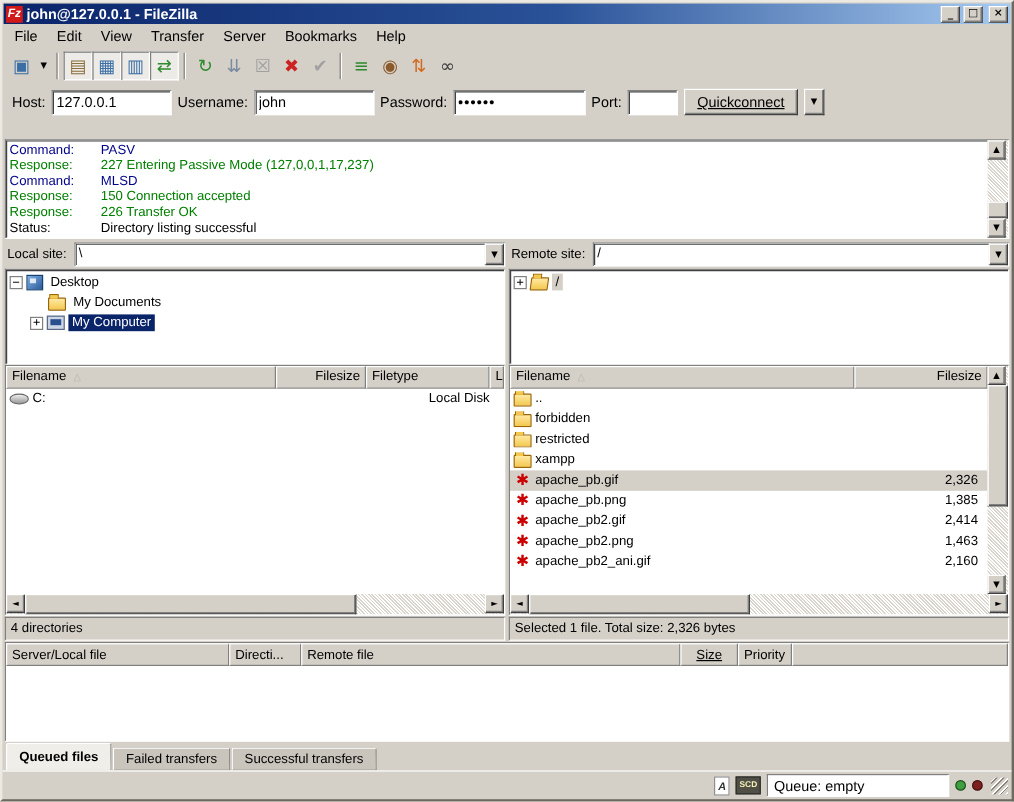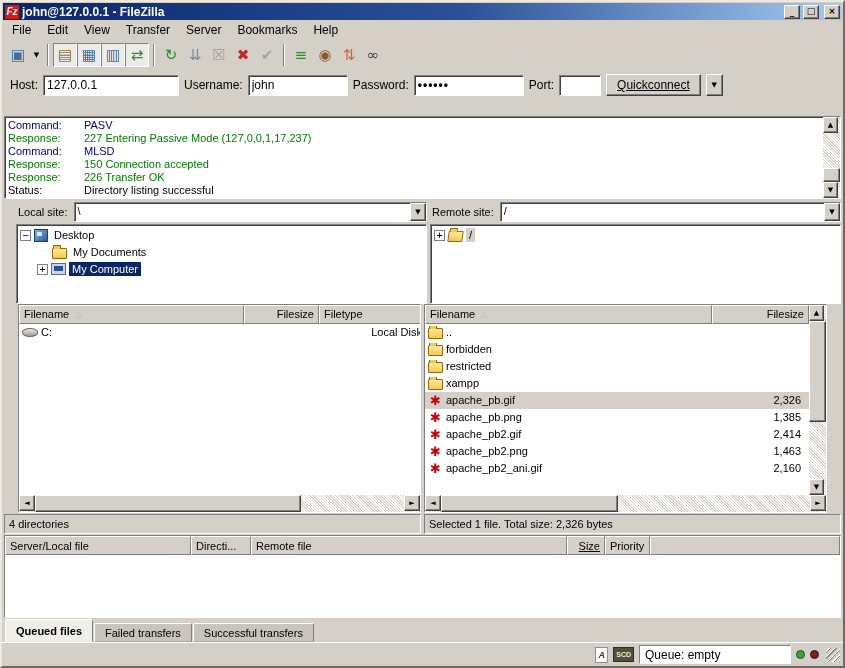--- a/index.html
+++ b/index.html
@@ -31,21 +31,21 @@
   .tb-btn.pressed { border:1px solid; border-color:#808080 #fff #fff #808080; background:#ecebe7; }
   .tb-glyph { font-family:"DejaVu Sans",sans-serif; font-size:15px; line-height:1; }
   .tb-drop { width:13px; height:24px; display:flex; align-items:center; justify-content:center; }
   .tb-drop .tb-glyph { font-size:7px; }
   .tb-sep { width:2px; height:22px; border-left:1px solid #808080; border-right:1px solid #fff; margin:0 4px; }
 
   
   .quickbar { height:31px; display:flex; align-items:center; gap:5px; padding-left:8px; font-size:12px; }
   .field { height:21px; border:1px solid; border-color:#808080 #fff #fff #808080; box-shadow:inset 1px 1px 0 #404040;
            background:#fff; padding:2px 3px; font-size:12px; font-family:"Liberation Sans",sans-serif; }
-  .f-host { width:136px; } .f-user { width:100px; } .f-pass { width:110px; letter-spacing:1px; font-weight:bold; } .f-port { width:42px; }
+  .f-host { width:100px; } .f-user { width:100px; } .f-pass { width:110px; letter-spacing:1px; font-weight:bold; } .f-port { width:42px; }
   .qc-btn { height:22px; padding:2px 10px; background:#d4d0c8; border:1px solid; border-color:#fff #404040 #404040 #fff;
             box-shadow:inset -1px -1px 0 #808080; font-size:12px;text-decoration:underline; }
   .qc-drop { width:17px; height:22px; background:#d4d0c8; border:1px solid; border-color:#fff #404040 #404040 #fff;
              box-shadow:inset -1px -1px 0 #808080; display:flex; align-items:center; justify-content:center; }
   .qc-drop span { font-size:7px; font-family:"DejaVu Sans",sans-serif; }
 
   .sunken-white { background:#fff; border:1px solid; border-color:#808080 #fff #fff #808080; box-shadow:inset 1px 1px 0 #404040; }
 
   
   .log { height:86px; margin:15px 2px 0 2px; display:flex; }
@@ -60,21 +60,21 @@
   .vscroll { width:17px; display:flex; flex-direction:column; background:repeating-linear-gradient(45deg,#fff 0,#fff 1px,#d9d5cc 1px,#d9d5cc 2px); flex:0 0 auto; }
   .vscroll .sb-btn { width:15px; }
   .v-track { flex:1; display:flex; flex-direction:column; }
   .v-thumb { background:#d4d0c8; border:1px solid; border-color:#fff #404040 #404040 #fff; box-shadow:inset -1px -1px 0 #808080; }
   .hscroll { height:17px; display:flex; background:repeating-linear-gradient(45deg,#fff 0,#fff 1px,#d9d5cc 1px,#d9d5cc 2px); flex:0 0 auto; }
   .h-track { flex:1; position:relative; }
   .h-thumb { position:absolute; top:0; bottom:0; background:#d4d0c8; border:1px solid; border-color:#fff #404040 #404040 #fff; box-shadow:inset -1px -1px 0 #808080; }
   .spacer { flex:1; }
 
   
-  .main-cols { display:flex; margin:2px 2px 0 14px; gap:3px; }
+  .main-cols { display:flex; margin:2px 2px 0 2px; gap:3px; }
   .pane { flex:1; display:flex; flex-direction:column; min-width:0; }
   .site-bar { height:23px; display:flex; align-items:center; gap:4px; padding:1px 0; }
   .site-label { padding:0 2px; flex:0 0 auto; }
   .combo { flex:1; height:20px; display:flex; align-items:stretch; }
   .combo-text { flex:1; padding:2px 3px; overflow:hidden; white-space:nowrap; }
   .combo-btn { width:16px; margin:0; background:#d4d0c8; border:1px solid; border-color:#fff #404040 #404040 #fff;
                box-shadow:inset -1px -1px 0 #808080; display:flex; align-items:center; justify-content:center; }
   .combo-btn span { font-size:7px; font-family:"DejaVu Sans",sans-serif; }
 
   .tree { height:80px; padding-top:2px; overflow:hidden; }
@@ -91,21 +91,21 @@
   .icon-folder { width:15px; height:11px; background:linear-gradient(#ffe9a2,#f3c84f); border:1px solid #9c6500; border-radius:1px; position:relative; flex:0 0 auto; margin-top:2px; }
   .icon-folder::before { content:""; position:absolute; top:-4px; left:0px; width:6px; height:3px; background:#f3c84f; border:1px solid #9c6500; border-bottom:none; border-radius:1px 1px 0 0; }
   .icon-folder.open { transform:skewX(-8deg); }
   .icon-computer { width:15px; height:12px; background:#cdd6e4; border:1px solid #5a6b85; position:relative; flex:0 0 auto; }
   .icon-computer::before { content:""; position:absolute; left:2px; top:2px; right:2px; bottom:3px; background:#2a4f8f; }
   .icon-disk { width:16px; height:9px; background:linear-gradient(#ececec,#9a9a9a); border:1px solid #666; border-radius:50% / 45%; flex:0 0 auto; }
   .file-glyph { color:#cc0000; font-size:13px; font-weight:bold; width:15px; text-align:center; line-height:15px;
                 font-family:"DejaVu Sans",sans-serif; flex:0 0 auto; }
 
   
-  .lists-row { display:flex; margin:0 16px; gap:3px; height:216px; }
+  .lists-row { display:flex; margin:0 2px; gap:3px; height:216px; }
   .list-pane { flex:1; display:flex; flex-direction:column; min-width:0; }
   .list-body { flex:1; display:flex; flex-direction:column; background:#fff; overflow:hidden; }
   .list-hdr { display:flex; height:19px; background:#d4d0c8; flex:0 0 auto; }
   .hdr-cell { border:1px solid; border-color:#fff #808080 #808080 #fff; padding:2px 4px; display:flex; align-items:center;
               gap:6px; overflow:hidden; white-space:nowrap; }
   .sort-glyph { color:#b9b5ac; font-size:8px; font-family:"DejaVu Sans",sans-serif; }
   .rows { flex:1; overflow:hidden; background:#fff; }
   .lrow { height:17px; display:flex; align-items:center; }
   .cell-name { display:flex; align-items:center; gap:3px; padding-left:3px; overflow:hidden; white-space:nowrap; }
   .cell-size { text-align:right; padding-right:8px; white-space:nowrap; }
@@ -118,21 +118,21 @@
   
   .status-row { height:22px; display:flex; gap:3px; padding:1px 2px 0 2px; }
   .status-panel { flex:1; border:1px solid; border-color:#808080 #fff #fff #808080; padding:3px 4px; background:#d4d0c8;
                   white-space:nowrap; overflow:hidden; }
 
   
   .queue { height:85px; margin:1px 2px 0 2px; display:flex; flex-direction:column; background:#fff;
            border:1px solid; border-color:#808080 #fff #fff #808080; }
   .q-hdr { display:flex; height:19px; background:#d4d0c8; flex:0 0 auto; }
   .q-c1 { width:186px; flex:0 0 auto; } .q-c2 { width:60px; flex:0 0 auto; } .q-c3 { width:316px; flex:0 0 auto; }
-  .q-c4 { width:38px; flex:0 0 auto; justify-content:flex-end;text-decoration:underline; } .q-c5 { width:45px; flex:0 0 auto; } .q-c6 { width:162px; flex:0 0 auto; }
+  .q-c4 { width:48px; flex:0 0 auto; justify-content:center;text-decoration:underline; } .q-c5 { width:45px; flex:0 0 auto; } .q-c6 { width:162px; flex:0 0 auto; }
   .q-c7 { flex:1; }
   .q-body { flex:1; background:#fff; }
 
   
   .tabs { height:25px; display:flex; align-items:flex-end; padding-left:3px; }
   .tab { height:19px; padding:3px 10px 2px 10px; background:#c9c5bc; border:1px solid; border-color:#fff #808080 #aaa69d #fff;
          border-radius:2px 2px 0 0; margin-right:1px; white-space:nowrap; }
   .tab.active { height:23px; padding-top:5px; background:#f0eee9; font-weight:bold; border-bottom-color:#f0eee9; }
 
   

